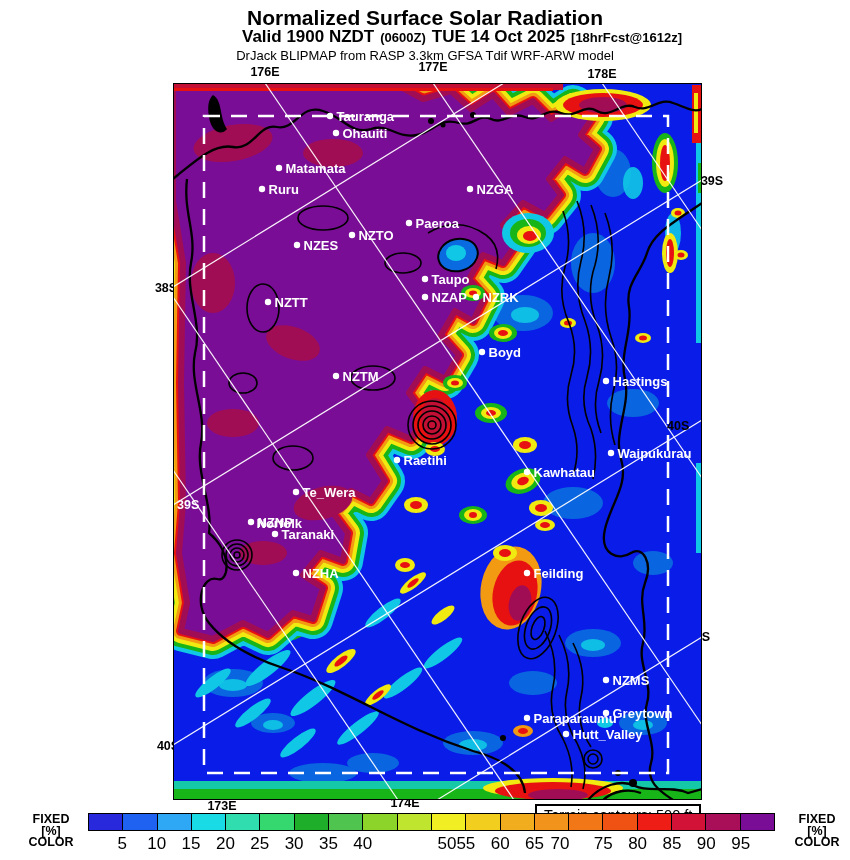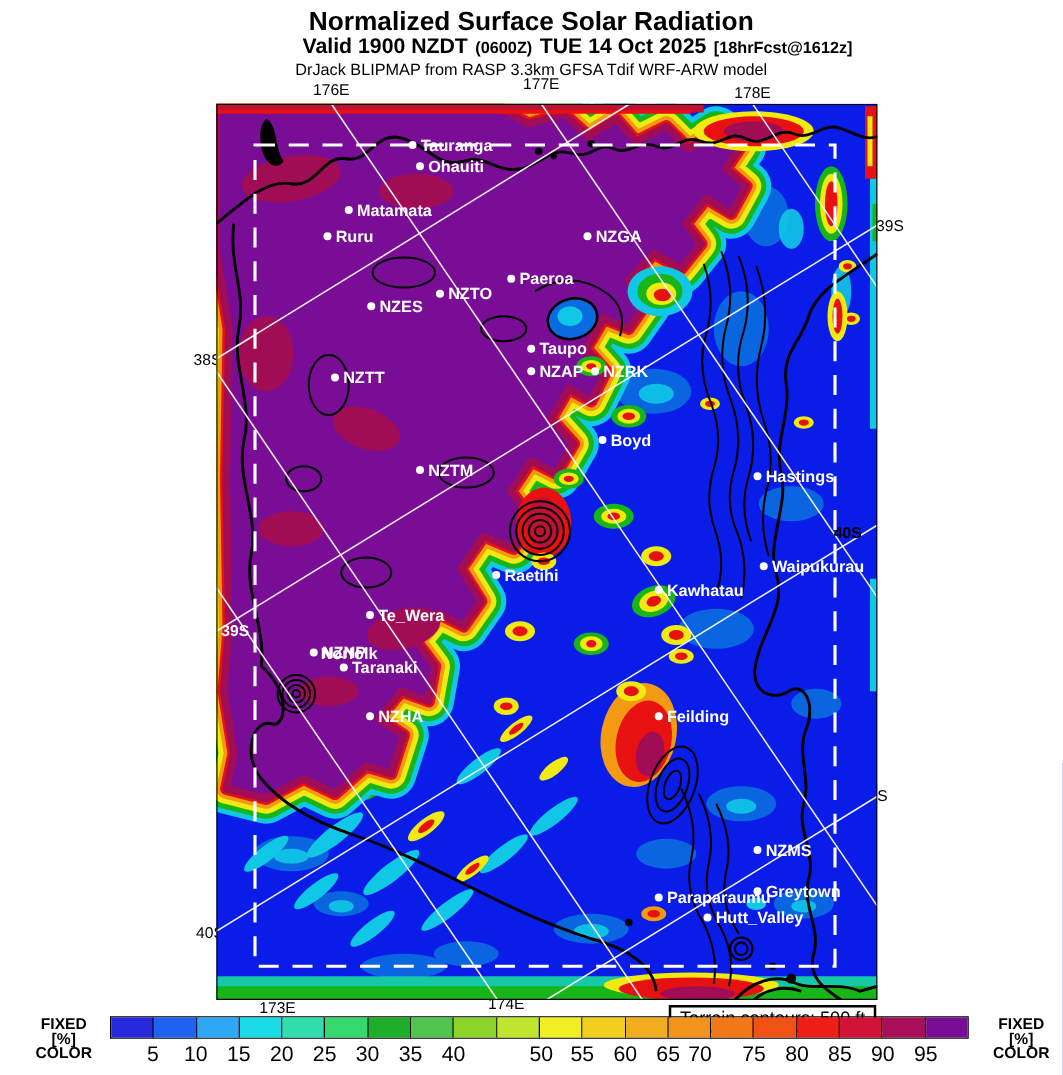--- a/index.html
+++ b/index.html
@@ -4,21 +4,21 @@
 <style>
   html,body{margin:0;padding:0;background:#fff;}
   #canvas{position:relative;width:850px;height:860px;background:#fff;
           font-family:"Liberation Sans",sans-serif;overflow:hidden;}
   .hdr{position:absolute;left:0;width:100%;text-align:center;color:#000;white-space:nowrap;}
   #title{top:6px;font-size:21px;font-weight:bold;}
   #valid{top:27px;font-size:17px;font-weight:bold;padding-left:37px;}
   #valid .small{font-size:13px;}
   #valid span{margin:0 3px;}
   #model{top:48px;font-size:13px;font-weight:normal;}
-  .axlab{position:absolute;transform:translate(-50%,-50%);font-size:12.5px;font-weight:normal;
+  .axlab{position:absolute;transform:translate(-50%,-50%);font-size:12.5px;font-weight:bold;
          color:#000;white-space:nowrap;}
   #map{position:absolute;left:173px;top:83px;width:529px;height:717px;}
   #map svg{display:block;}
   .stn{font:700 13px "Liberation Sans",sans-serif;fill:#fff;}
   .inmap{font:700 12.5px "Liberation Sans",sans-serif;}
   #legendbox{position:absolute;left:535px;top:804px;height:18px;line-height:18px;
              border:2px solid #000;background:#fff;padding:0 7px;font-size:14.5px;color:#000;}
   #cbar{position:absolute;left:88px;top:813px;width:687px;height:18px;
         border:1px solid #000;display:flex;box-sizing:border-box;}
   .cseg{flex:1;border-right:1px solid #000;}
@@ -423,21 +423,21 @@
   <div id="cbarlabels">
       <span style="left: 34.35px;">5</span>
       <span style="left: 68.7px;">10</span>
       <span style="left: 103.05px;">15</span>
       <span style="left: 137.4px;">20</span>
       <span style="left: 171.75px;">25</span>
       <span style="left: 206.1px;">30</span>
       <span style="left: 240.45px;">35</span>
       <span style="left: 274.8px;">40</span>
       <span style="left: 309.15px; margin-top: 40px;">45</span>
-      <span style="left: 345px;">50</span>
+      <span style="left: 359px;">50</span>
       <span style="left: 377.85px;">55</span>
       <span style="left: 412.2px;">60</span>
       <span style="left: 446.55px;">65</span>
       <span style="left: 472px;">70</span>
       <span style="left: 515.25px;">75</span>
       <span style="left: 549.6px;">80</span>
       <span style="left: 583.95px;">85</span>
       <span style="left: 618.3px;">90</span>
       <span style="left: 652.65px;">95</span>
     </div>

